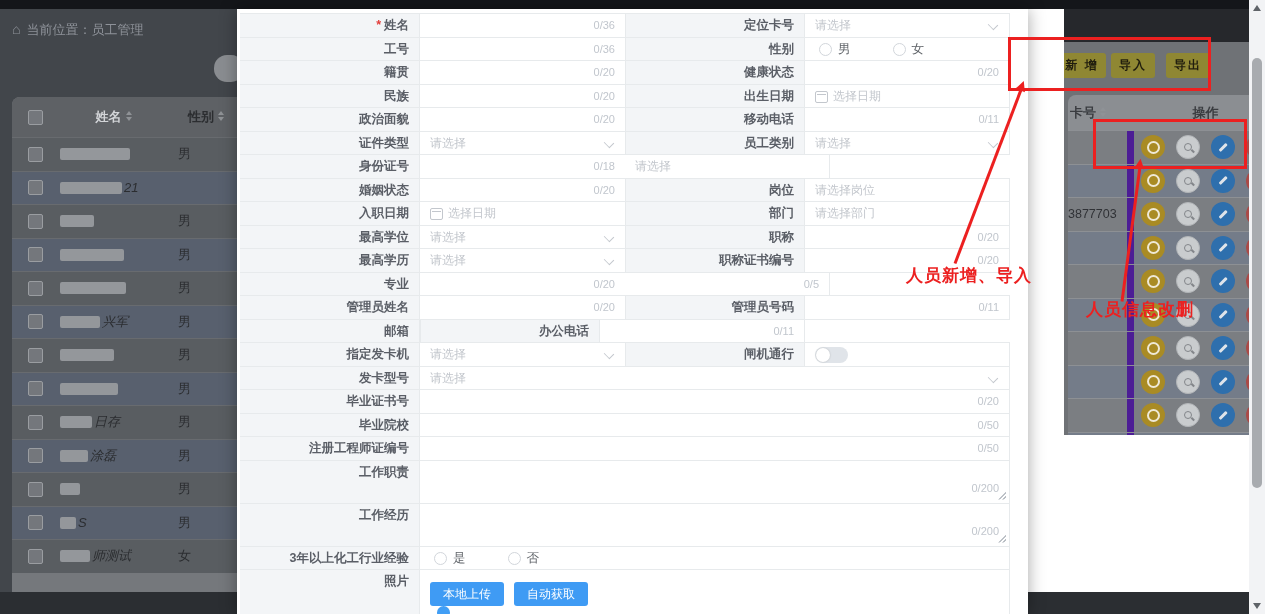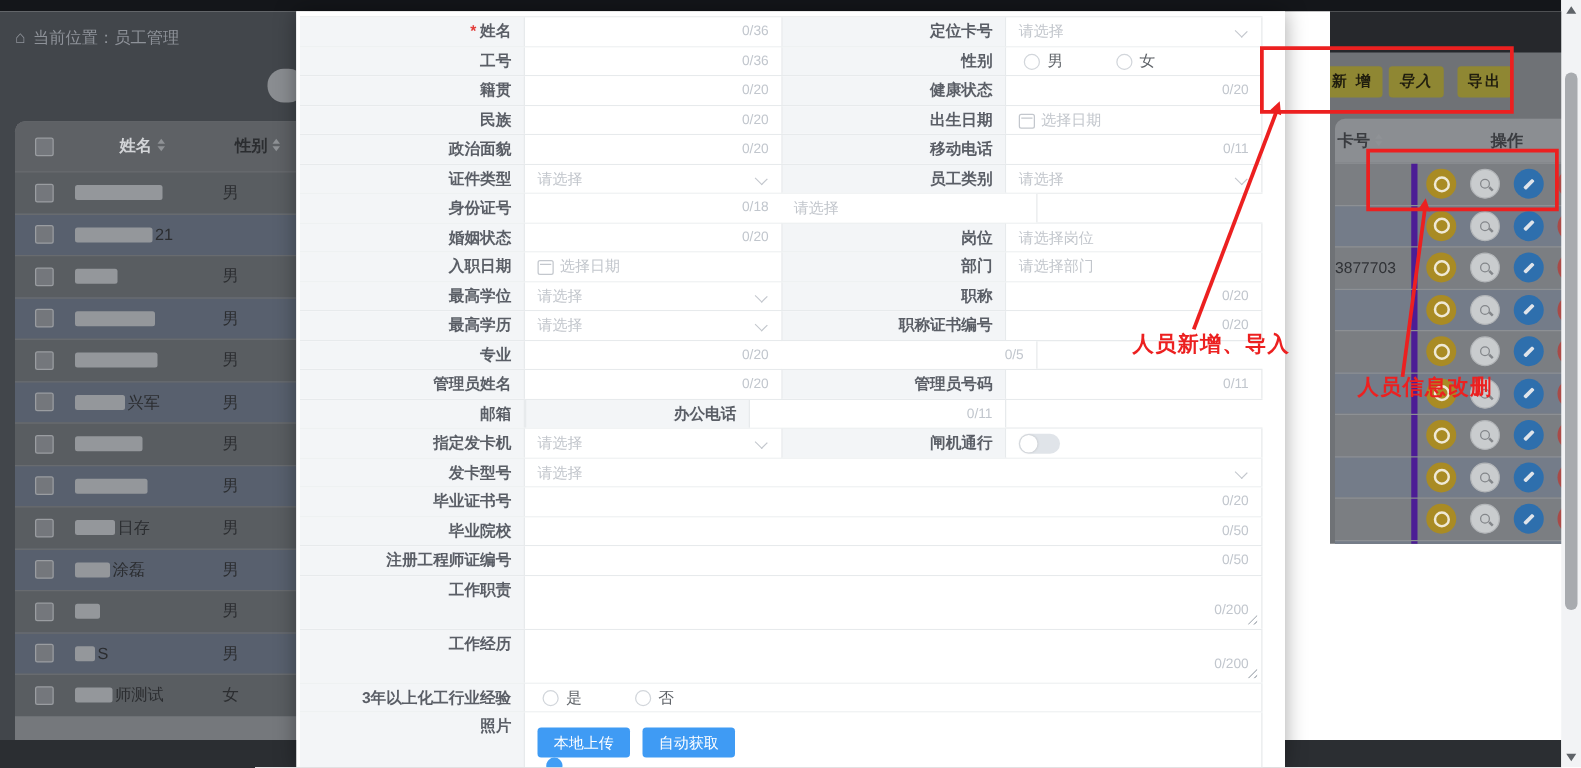--- a/index.html
+++ b/index.html
@@ -19,41 +19,41 @@
   .lhead .c-cb{width:46px;display:flex;justify-content:center;}
   .lhead .c-name{width:112px;text-align:center;}
   .lhead .c-gen{padding-left:18px;}
   .cbx{width:13px;height:13px;background:#74777c;border:1px solid #9a9da1;border-radius:2px;}
   .lrows{position:absolute;left:12px;top:128px;width:225px;}
   .lrow{height:33.5px;display:flex;align-items:center;background:#595d61;border-top:1px solid #686b6f;box-sizing:border-box;}
   .lrow.alt{background:#58606e;}
   .lrow .c-cb{width:46px;display:flex;justify-content:center;}
   .lrow .c-name{width:112px;display:flex;align-items:center;padding-left:2px;box-sizing:border-box;}
   .mask{height:12px;background:#94979b;border-radius:2px;filter:blur(.4px);}
-  .sfx{color:#2b2d30;font-size:13px;margin-left:2px;white-space:nowrap;}
+  .sfx{color:#2b2d30;font-size:13px;margin-left:2px;white-space:nowrap;font-style:italic;}
   .c-gen{color:#2b2d30;font-size:13px;padding-left:8px;}
   .sort{display:inline-block;width:7px;margin-left:4px;}
   .sort i{display:block;width:0;height:0;border-left:3.5px solid transparent;border-right:3.5px solid transparent;}
   .sort .up{border-bottom:4px solid #8f9296;margin-bottom:2px;}
   .sort .dn{border-top:4px solid #8f9296;}
   .right-zone{left:1028px;top:9px;width:221px;height:426px;background:#6f7276;overflow:hidden;margin-left:36px;}
   .rz-darktop{position:absolute;left:0;top:0;width:221px;height:33px;background:#26282c;}
   .tbtn{position:absolute;top:44px;height:25px;border-radius:3px;background:#8f8733;color:#201d0e;font-size:12px;font-weight:bold;text-align:center;line-height:25px;letter-spacing:2px;}
   .tbtn.add{left:-6px;width:48px;}
-  .tbtn.import{left:47px;width:44px;font-style:italic;}
+  .tbtn.import{left:47px;width:44px;}
   .tbtn.export{left:102px;width:44px;}
   .tbtn.batch-delete{left:187px;width:44px;background:#87898d;color:#6e7175;letter-spacing:0;font-size:10.5px;font-weight:normal;}
   .rpanel{position:absolute;left:4px;top:86px;width:209px;height:506px;background:#75787c;border-radius:8px;}
   .rhead{position:absolute;left:4px;top:86px;width:209px;height:35px;background:#8b8e92;border-radius:8px 8px 0 0;display:flex;align-items:center;color:#3a3c40;font-size:13px;font-weight:bold;}
   .rhead .c-card{width:66px;padding-left:2px;box-sizing:border-box;}
   .rhead .c-op{flex:1;text-align:center;}
   .rrows{position:absolute;left:4px;top:121px;width:209px;}
   .rrow{height:33.5px;display:flex;align-items:center;background:#7b7e82;border-top:1px solid #8d9094;box-sizing:border-box;}
   .rrow.alt{background:#747c89;}
-  .rrow .c-card{width:66px;color:#303236;font-size:12.5px;overflow:hidden;white-space:nowrap;border-right:5px solid #4c1d95;height:100%;display:flex;align-items:center;box-sizing:border-box;}
+  .rrow .c-card{width:66px;color:#303236;font-size:12.5px;overflow:hidden;white-space:nowrap;border-right:7px solid #4c1d95;height:100%;display:flex;align-items:center;box-sizing:border-box;}
   .rrow .ops{flex:1;display:flex;justify-content:center;gap:11px;}
   .act{width:24px;height:24px;border-radius:50%;display:flex;align-items:center;justify-content:center;}
   .act.card{background:#a98b24;}
   .act.view{background:#c9ccce;border:1px solid #b2b5b8;box-sizing:border-box;}
   .act.edit{background:#2e6fad;}
   .act.del{background:#aa4a47;}
   .i-ring{width:9px;height:9px;border:2.6px solid #efe9d6;border-radius:50%;}
   .i-mag{position:relative;width:8px;height:8px;}
   .i-mag::before{content:'';position:absolute;left:0;top:0;width:6px;height:6px;border:1.4px solid #83868a;border-radius:50%;}
   .i-mag::after{content:'';position:absolute;left:6.5px;top:6.5px;width:3.5px;height:1.6px;background:#83868a;transform:rotate(45deg);}

